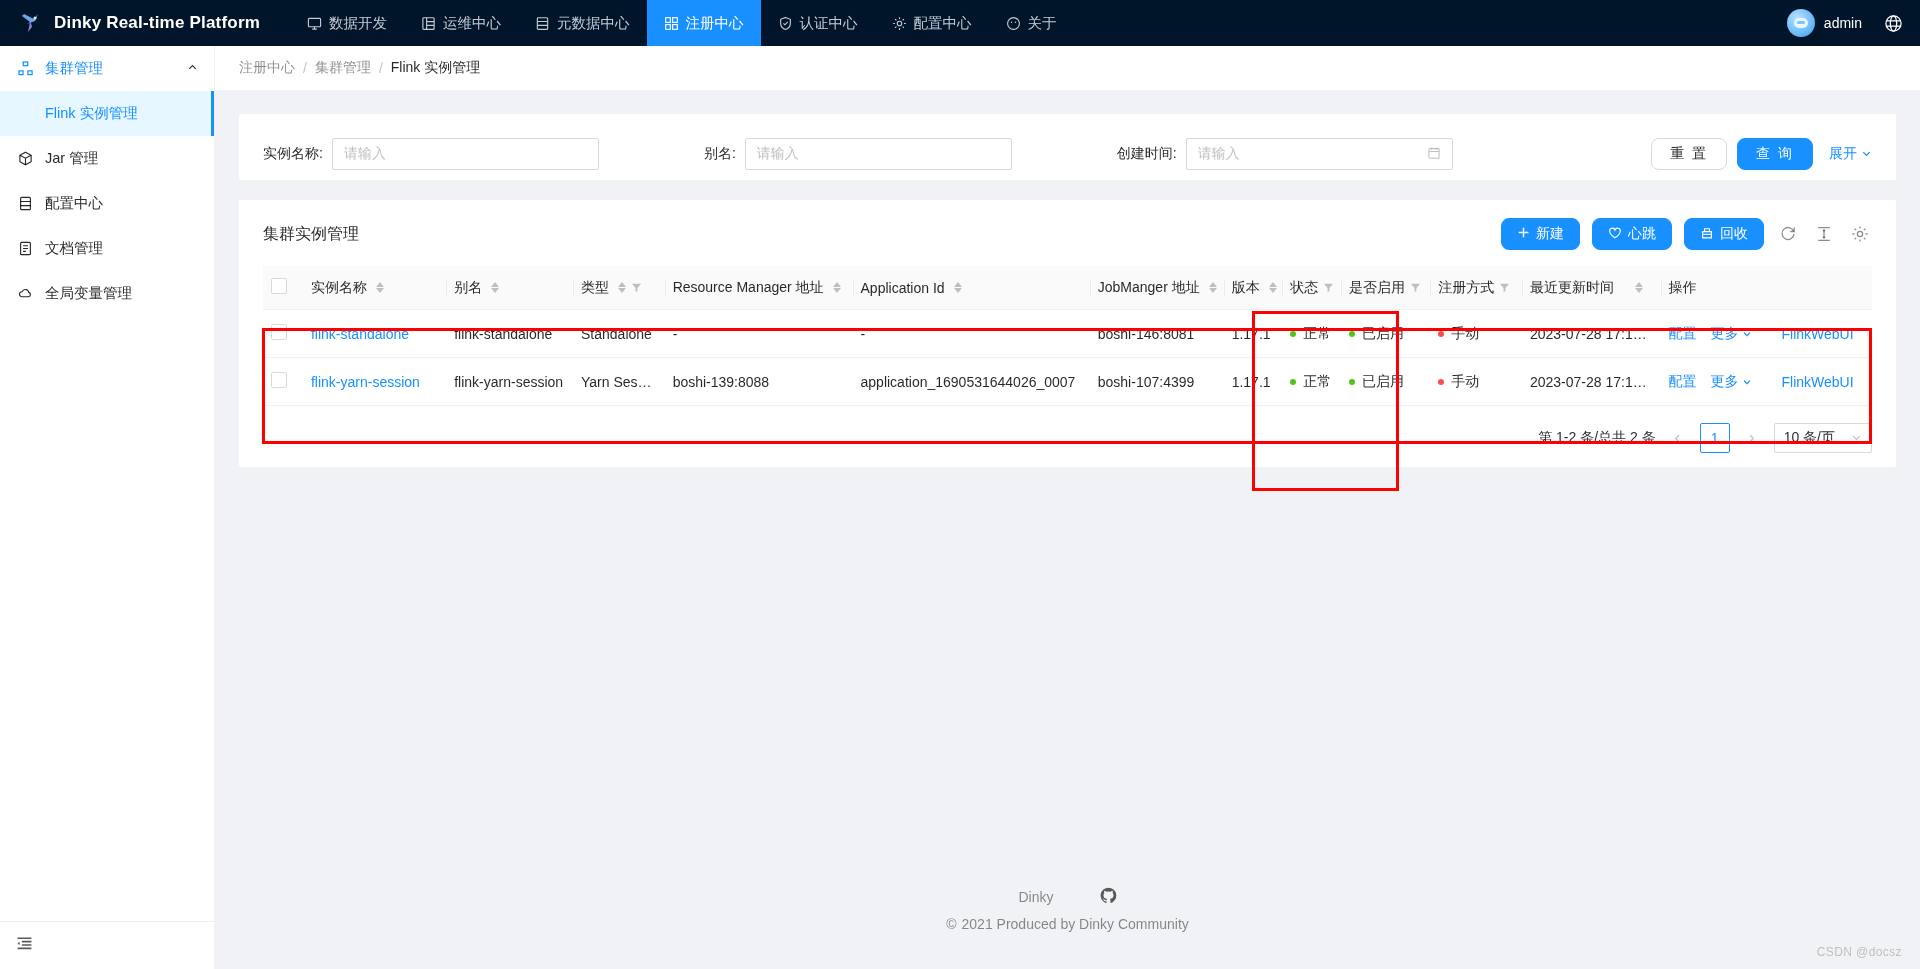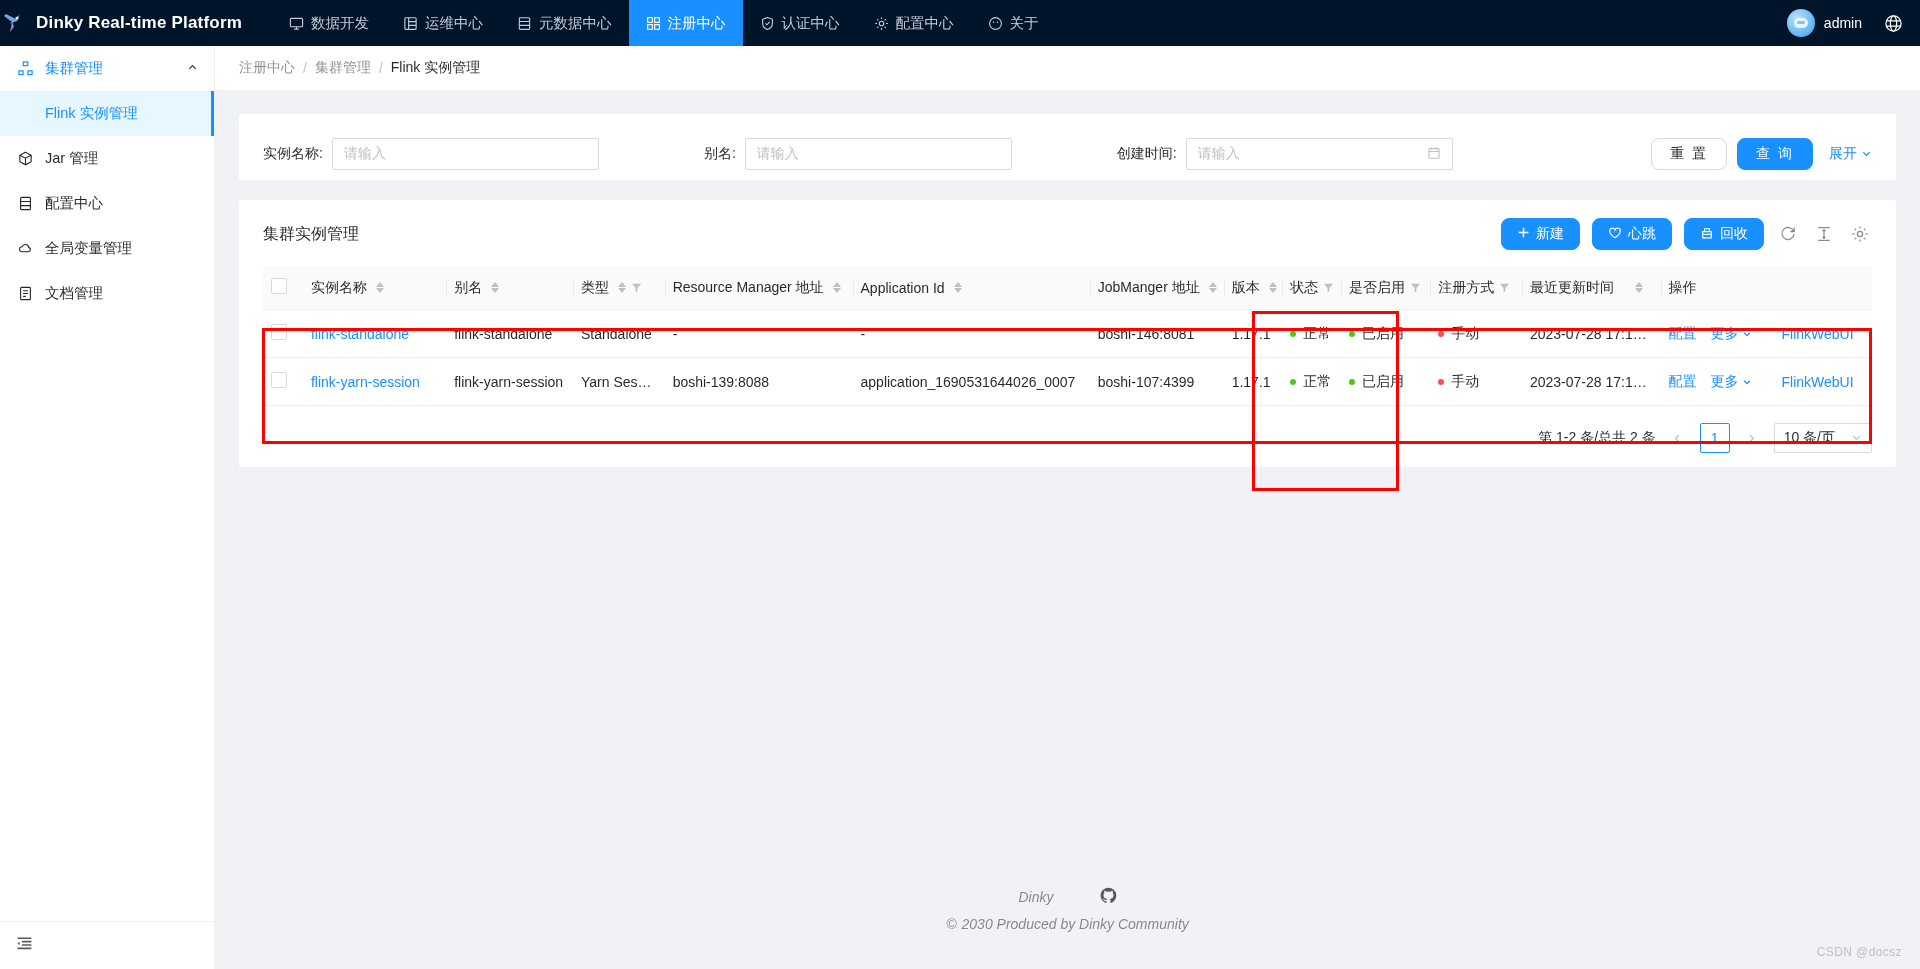--- a/index.html
+++ b/index.html
@@ -11,21 +11,21 @@
     overflow:hidden;
     position:relative;
     -webkit-font-smoothing:antialiased;
   }
 
   
   .topnav {
     height:46px; background:#001529; display:flex; align-items:center;
     position:relative; z-index:30;
   }
-  .logo-wrap { display:flex; align-items:center; }
+  .logo-wrap { display:flex; align-items:center; padding-left:18px; }
   .logo-bird { width:26px; height:26px; position:relative; }
   .brand {
     color:#fff; font-size:17px; font-weight:bold; margin-left:10px;
     letter-spacing:.2px; white-space:nowrap;
   }
   .navitems { display:flex; align-items:center; height:46px; margin-left:30px; }
   .navitem {
     display:flex; align-items:center; gap:7px; height:46px; padding:0 17px;
     color:#c3cbd6; font-size:14.5px; white-space:nowrap; cursor:pointer;
   }
@@ -178,21 +178,20 @@
   }
 
   
   .anno { position:absolute; border:3px solid #fd0000; pointer-events:none; z-index:25; }
 
   
   .footer {
     position:absolute; left:215px; right:0; bottom:0; height:120px;
     display:flex; flex-direction:column; align-items:center; justify-content:center;
     gap:9px;
-    font-style:italic;
   }
   .foot-links { display:flex; align-items:center; gap:46px; color:#00000073; font-size:14px; }
   .foot-links span { cursor:pointer; }
   .foot-copy { color:#00000073; font-size:14px; display:flex; align-items:center; gap:5px; }
   .watermark {
     position:absolute; right:18px; bottom:10px; color:#bfbfbf; font-size:12px;
     letter-spacing:.4px;
   }
 </style>
 </head>
@@ -331,33 +330,33 @@
         <svg width="15" height="15" viewBox="0 0 16 16" fill="none" stroke="currentColor" stroke-width="1.2">
             <rect x="2.8" y="1.5" width="10.4" height="13" rx="1"></rect>
             <path d="M2.8 5.8h10.4M2.8 10.2h10.4"></path>
           </svg>
       </span>
       <span class="glabel">配置中心</span>
     </div>
     <div class="menu-item">
       <span class="gicon">
         <svg width="15" height="15" viewBox="0 0 16 16" fill="none" stroke="currentColor" stroke-width="1.2">
-            <path d="M4.2 11.5a2.7 2.7 0 0 1 .2-5.4 3.7 3.7 0 0 1 7.1.7 2.4 2.4 0 0 1-.4 4.7z"></path>
+            <rect x="2.8" y="1.5" width="10.4" height="13" rx="1"></rect>
+            <path d="M5.4 5h5.2M5.4 8h5.2M5.4 11h3"></path>
           </svg>
       </span>
-      <span class="glabel">全局变量管理</span>
+      <span class="glabel">文档管理</span>
     </div>
     <div class="menu-item">
       <span class="gicon">
         <svg width="15" height="15" viewBox="0 0 16 16" fill="none" stroke="currentColor" stroke-width="1.2">
-            <rect x="2.8" y="1.5" width="10.4" height="13" rx="1"></rect>
-            <path d="M5.4 5h5.2M5.4 8h5.2M5.4 11h3"></path>
+            <path d="M4.2 11.5a2.7 2.7 0 0 1 .2-5.4 3.7 3.7 0 0 1 7.1.7 2.4 2.4 0 0 1-.4 4.7z"></path>
           </svg>
       </span>
-      <span class="glabel">文档管理</span>
+      <span class="glabel">全局变量管理</span>
     </div>
 
     <div class="sider-foot">
       <span>
         <svg width="17" height="17" viewBox="0 0 16 16" fill="none" stroke="#595959" stroke-width="1.5">
           <path d="M1.5 3h13M5.5 6.2h9M5.5 9.4h9M1.5 12.6h13"></path>
           <path d="M3.4 6.3L1.4 7.9l2 1.6z" fill="#595959" stroke="none"></path>
         </svg>
       </span>
     </div>
@@ -693,20 +692,20 @@
   <div class="foot-links">
     <span>Dinky</span>
     <span>
       <svg width="17" height="17" viewBox="0 0 16 16" fill="#595959">
         <path d="M8 .6a7.4 7.4 0 0 0-2.34 14.43c.37.07.5-.16.5-.36v-1.3c-2.06.45-2.5-.98-2.5-.98-.34-.86-.83-1.09-.83-1.09-.68-.46.05-.45.05-.45.75.05 1.14.77 1.14.77.67 1.14 1.75.81 2.18.62.07-.48.26-.81.47-1-1.64-.19-3.37-.82-3.37-3.66 0-.81.29-1.47.76-1.99-.08-.19-.33-.94.07-1.96 0 0 .62-.2 2.03.76a7 7 0 0 1 3.7 0c1.4-.96 2.02-.76 2.02-.76.4 1.02.15 1.77.07 1.96.48.52.76 1.18.76 1.99 0 2.85-1.73 3.47-3.38 3.65.27.23.5.68.5 1.37v2.03c0 .2.14.43.51.36A7.4 7.4 0 0 0 8 .6z"></path>
       </svg>
     </span>
   </div>
   <div class="foot-copy">
     <span>©</span>
-    <span>2030 Produced by Dinky Community</span>
+    <span>2021 Produced by Dinky Community</span>
   </div>
 </div>
 
 <div class="watermark">CSDN @docsz</div>
 
 <div class="anno" style="left:262px; top:328px; width:1610px; height:116px;"></div>
 <div class="anno" style="left:1252px; top:311px; width:147px; height:180px;"></div>
 
 </body></html>

